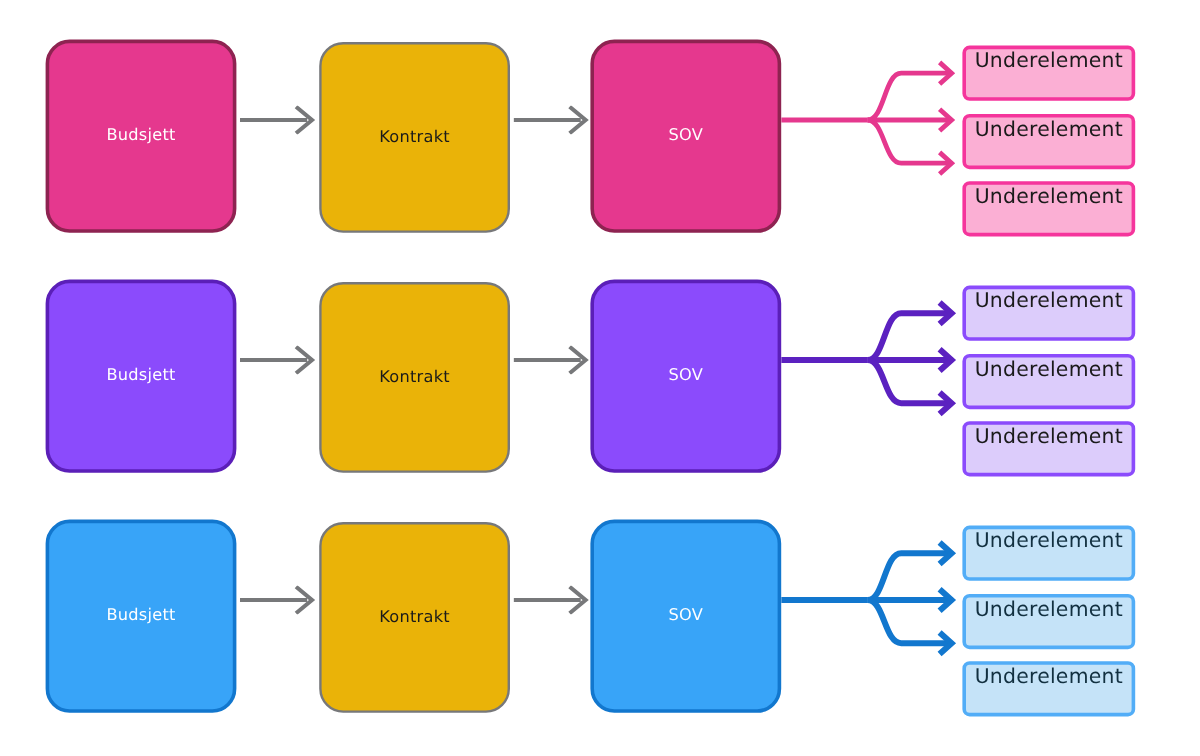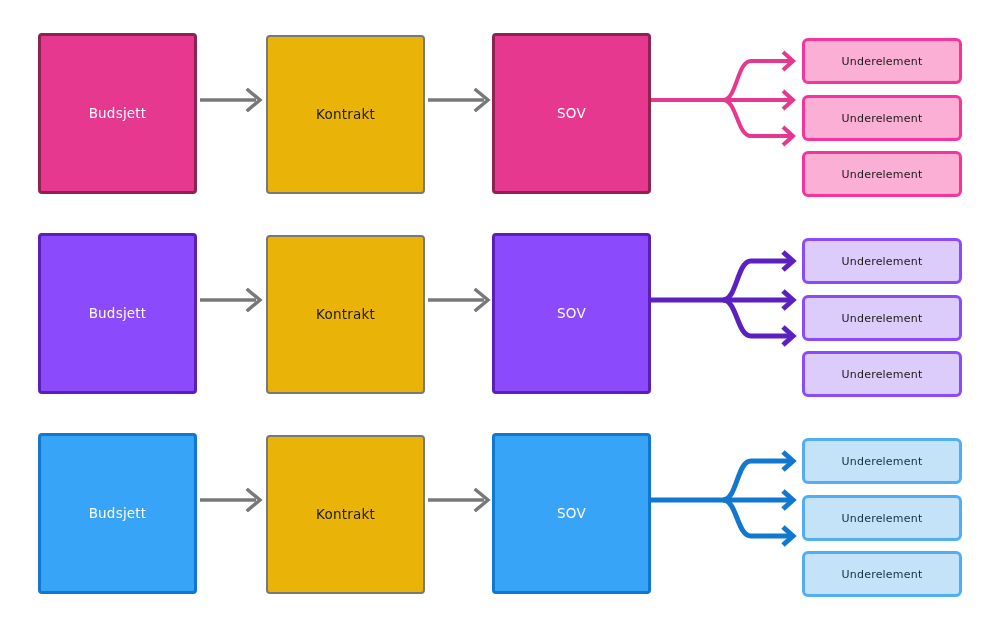--- a/index.html
+++ b/index.html
@@ -27,21 +27,21 @@
   .row-purple { top: 200px; }
   .row-blue   { top: 400px; }
 
   
   .node {
     position: absolute;
     box-sizing: border-box;
     display: flex;
     align-items: center;
     justify-content: center;
-    border-radius: 4px;
+    border-radius: 20px;
     font-size: 13.5px;
     letter-spacing: 0.2px;
     text-align: center;
     line-height: 1.2;
   }
   .node-budsjett {
     left: 38px;
     top: 33px;
     width: 159px;
     height: 161px;
@@ -87,28 +87,27 @@
     left: 651px;
     top: 0px;
     width: 160px;
     height: 200px;
   }
 
   
   .pill {
     position: absolute;
     left: 802px;
-    width: 160px;
+    width: 144px;
     height: 46px;
     box-sizing: border-box;
     display: flex;
-    align-items: center;
     justify-content: center;
     border-radius: 6px;
-    font-size: 11px;
+    font-size: 17px;
     letter-spacing: 0.2px;
   }
   .pill-1 { top: 38px; }
   .pill-2 { top: 95px; }
   .pill-3 { top: 151px; }
 
   .row-pink   .pill { background: #FBAFD4; border: 3px solid #F5359C; color: #1a1a1a; }
   .row-purple .pill { background: #DCCCFB; border: 3px solid #8B4BFC; color: #1a1a1a; }
   .row-blue   .pill { background: #C5E3F8; border: 3px solid #52ADF7; color: #123040; }
 </style>

